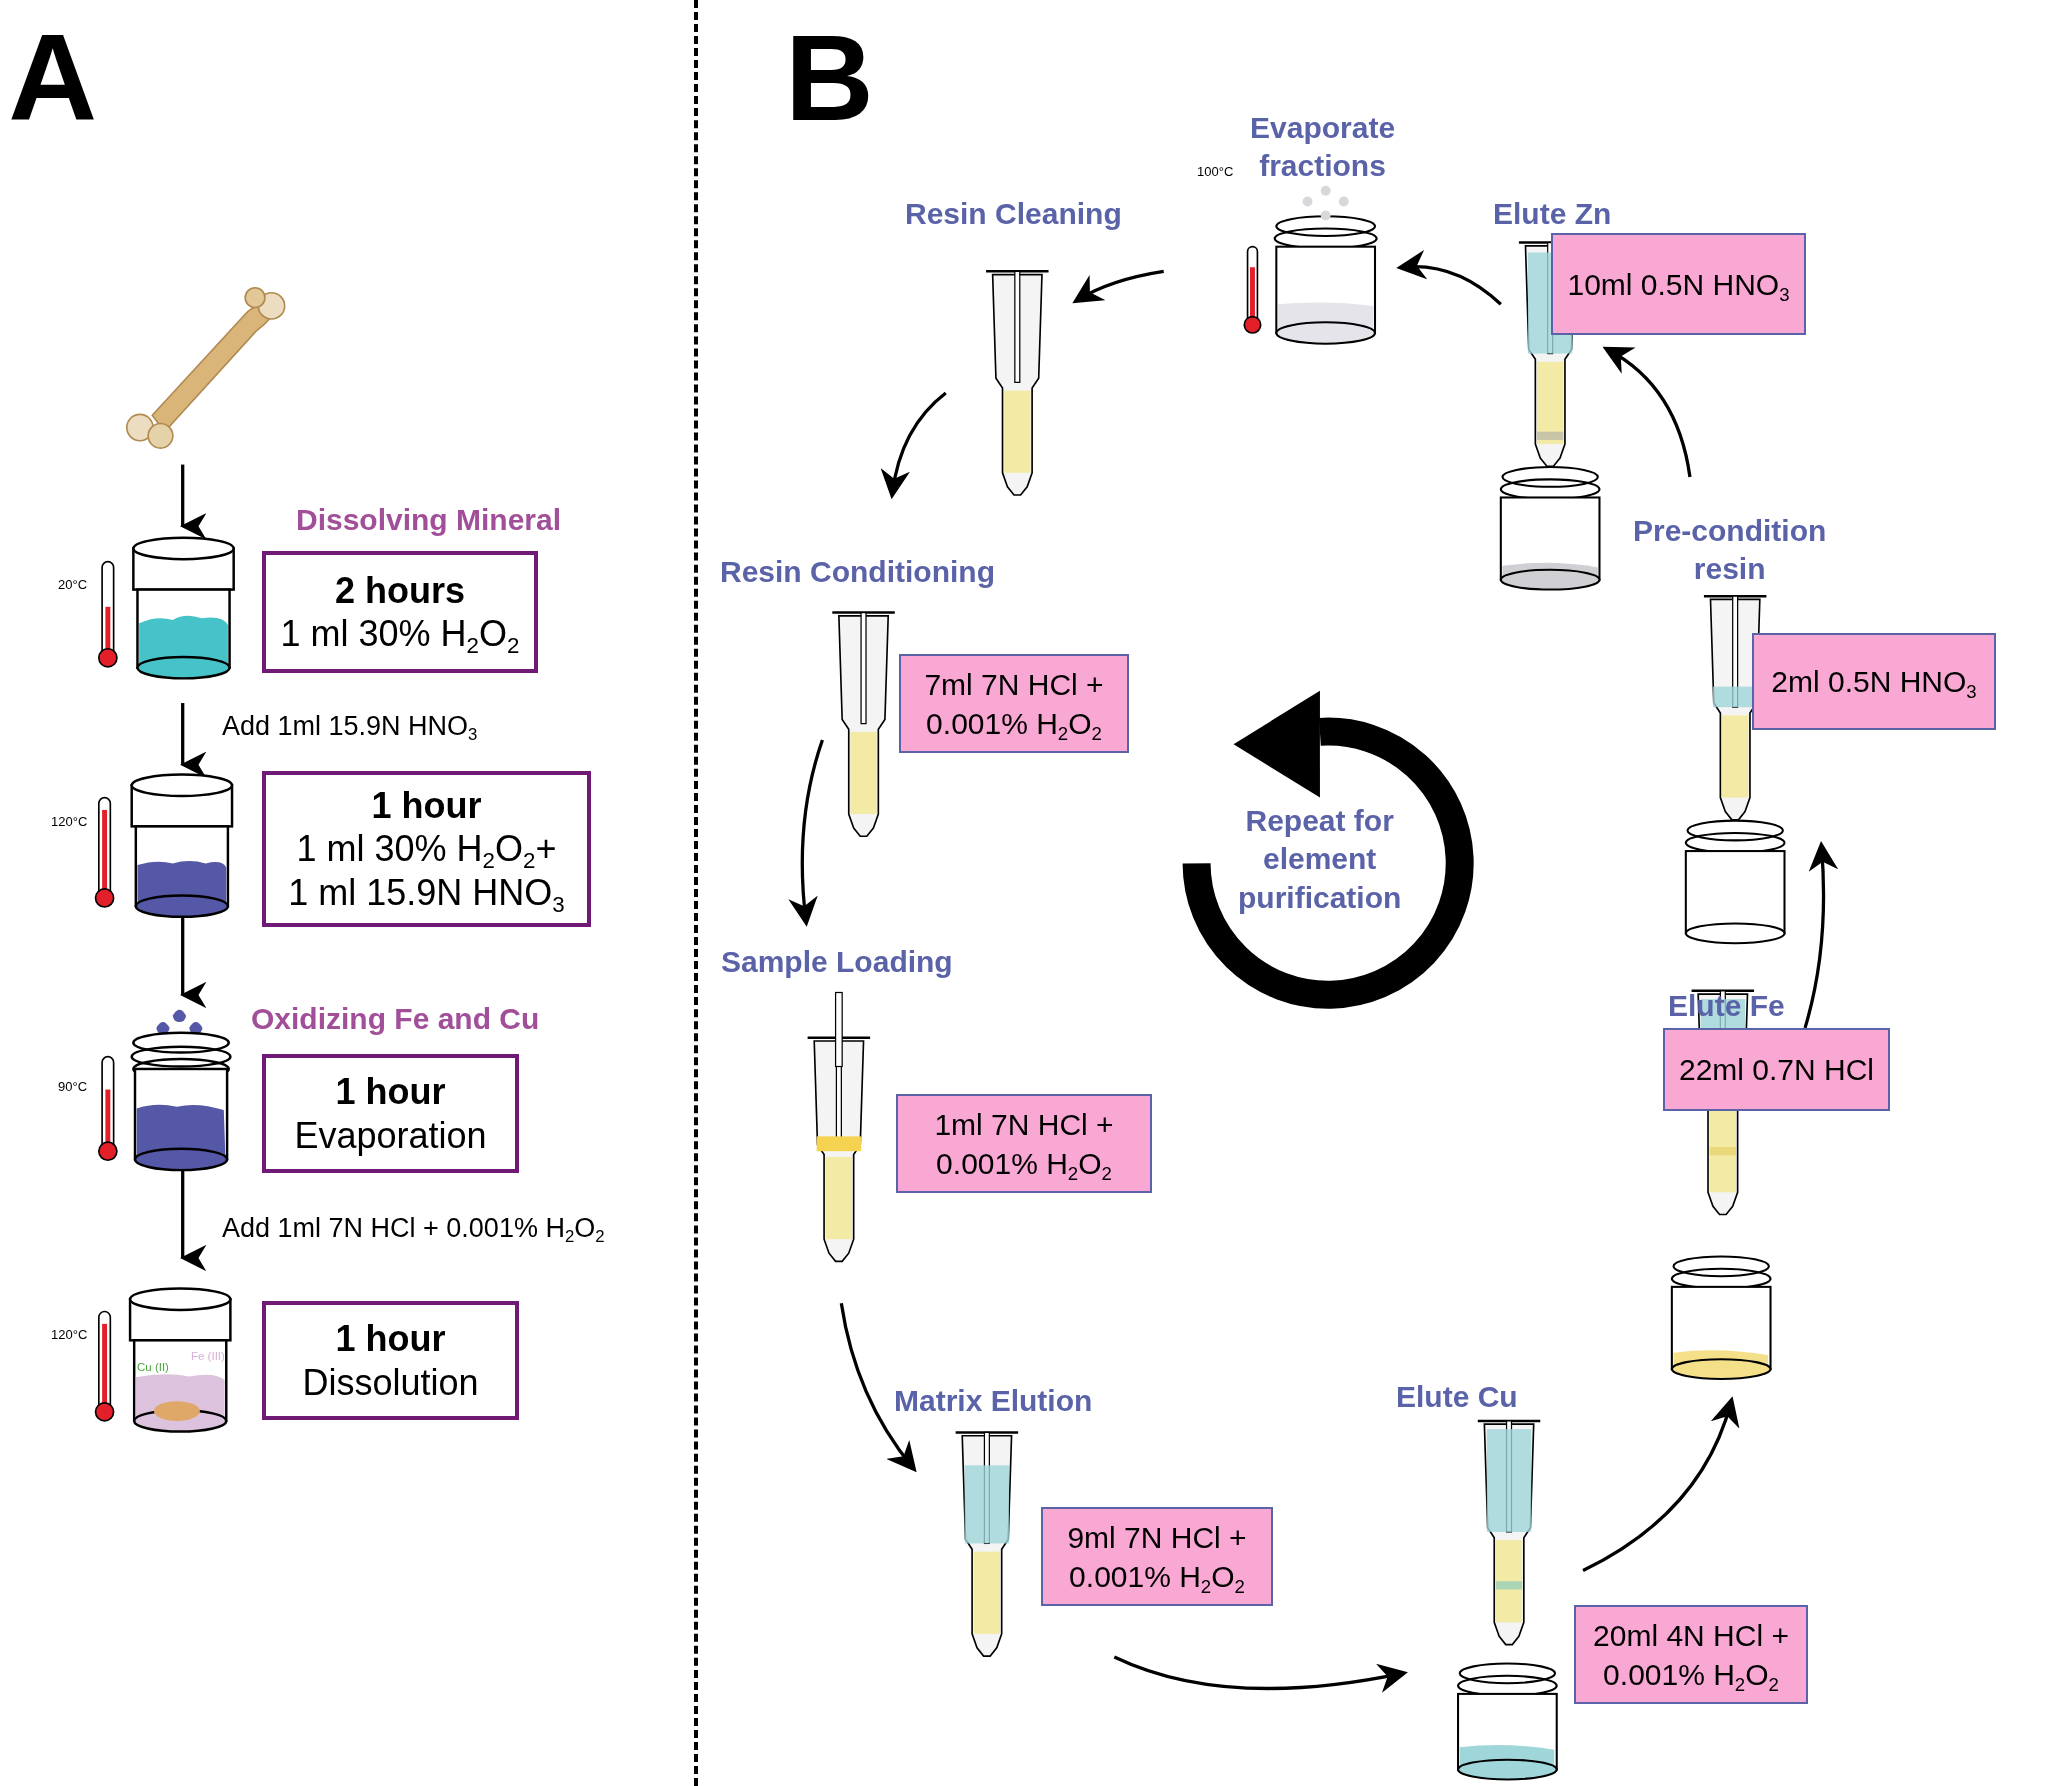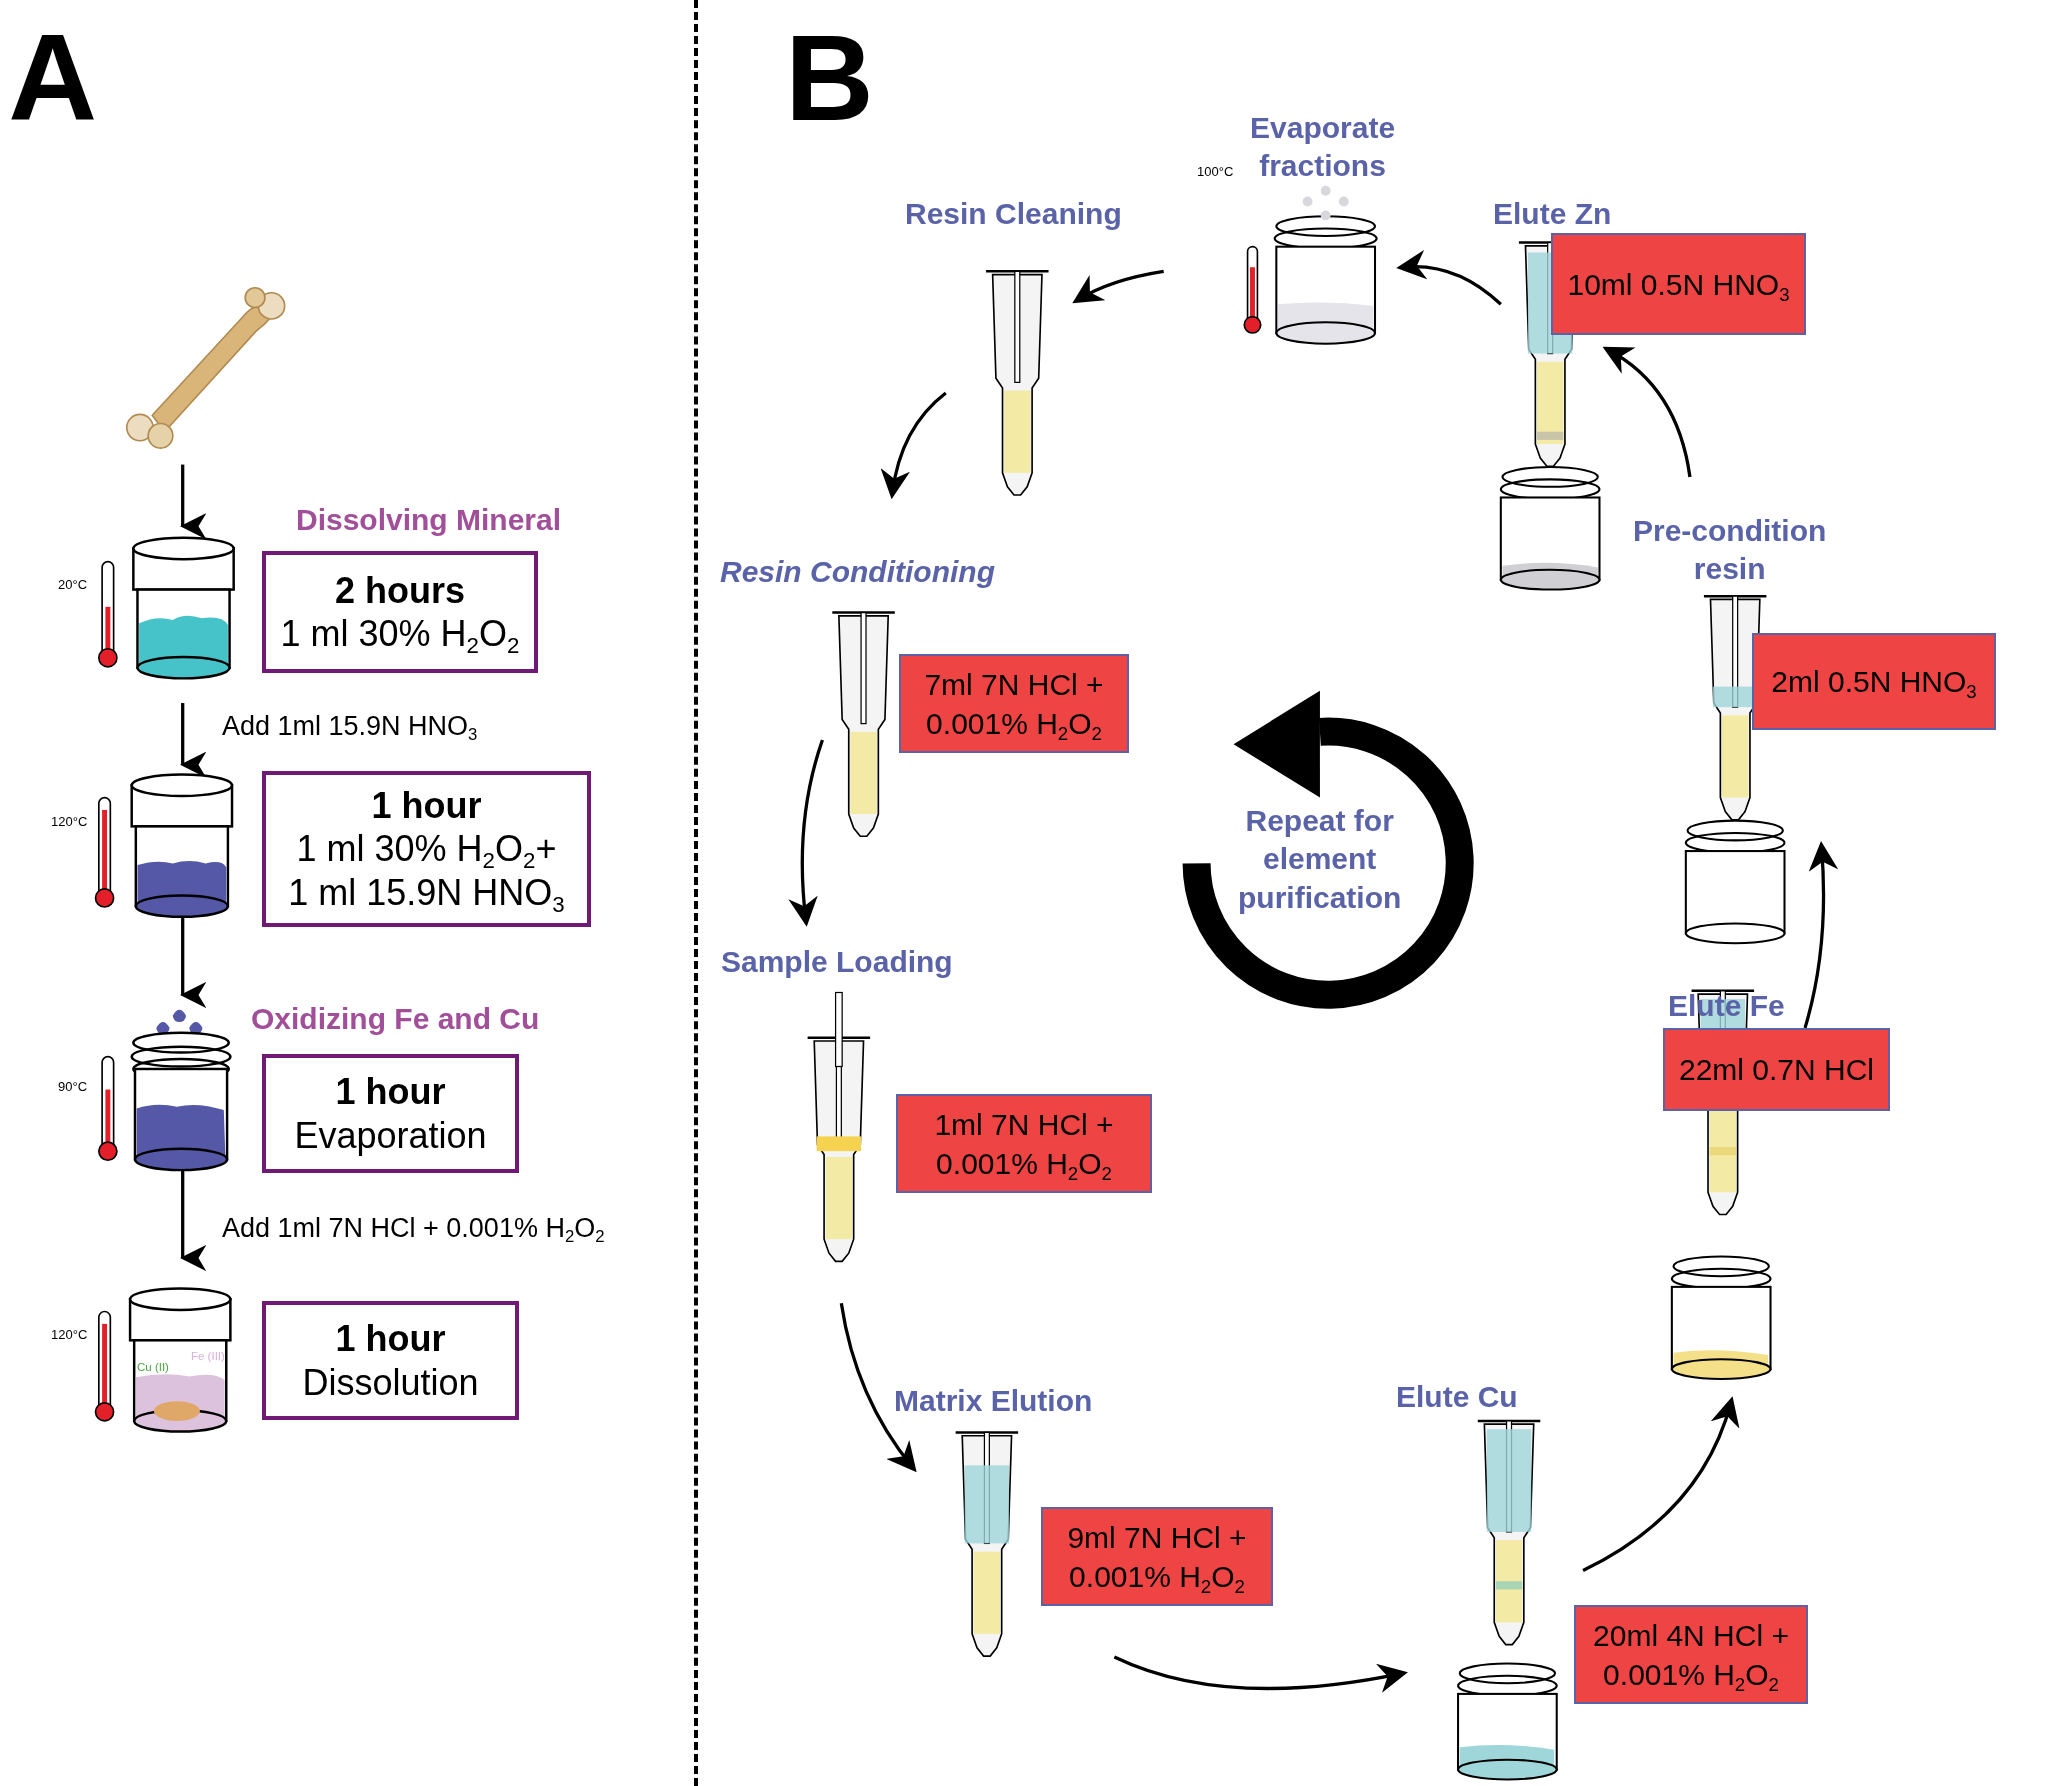--- a/index.html
+++ b/index.html
@@ -8,21 +8,21 @@
   .abs { position: absolute; }
   .panel-letter { font-weight: bold; font-size: 123px; line-height: 1; }
   .divider { position: absolute; left: 694px; top: 0; width: 0; height: 1786px;
              border-left: 4.1px dashed #000; }
   .a-label { color: #a24f9a; font-weight: bold; font-size: 30px; white-space: nowrap; }
   .b-label { color: #5a62a8; font-weight: bold; font-size: 30px; text-align: center; line-height: 1.28; white-space: nowrap; }
   .a-box { position: absolute; border: 4px solid #701a75; background: #fff; text-align: center;
            font-size: 36px; line-height: 1.2; display: flex; flex-direction: column;
            justify-content: center; box-sizing: border-box; }
   .a-box .t { font-weight: bold; }
-  .b-box { position: absolute; border: 2.5px solid #5a62a8; background: #ef4444; text-align: center;
+  .b-box { position: absolute; border: 2.5px solid #5a62a8; background: #f9a8d4; text-align: center;
            font-size: 30px; line-height: 1.3; display: flex; flex-direction: column;
            justify-content: center; box-sizing: border-box; white-space: nowrap; }
   .step-text { font-size: 27px; white-space: nowrap; }
   sub { font-size: 0.62em; vertical-align: -0.3em; line-height: 0; }
   svg.ov { position: absolute; left: 0; top: 0; }
 </style>
 </head>
 <body>
 
 <div class="abs panel-letter" style="left:8.2px;top:16.4px;">A</div>
@@ -254,21 +254,21 @@
     <ellipse cx="1885" cy="705" rx="60" ry="12" fill="#d0d0d4" stroke="#000" stroke-width="2.5"></ellipse>
   </g>
 </svg>
 
 <div class="abs" style="left:1197px;top:164px;font-size:13px;">100°C</div>
 <div class="abs b-label" style="left:1250px;top:109px;">
   <div>Evaporate</div>
     <div>fractions</div>
 </div>
 <div class="abs b-label" style="left:905px;top:195px;">Resin Cleaning</div>
-<div class="abs b-label" style="left:720px;top:553px;font-style:italic;">Resin Conditioning</div>
+<div class="abs b-label" style="left:720px;top:553px;">Resin Conditioning</div>
 <div class="abs b-label" style="left:721px;top:943px;">Sample Loading</div>
 <div class="abs b-label" style="left:894px;top:1382px;">Matrix Elution</div>
 <div class="abs b-label" style="left:1396px;top:1378px;">Elute Cu</div>
 <div class="abs b-label" style="left:1668px;top:987px;">Elute Fe</div>
 <div class="abs b-label" style="left:1633px;top:512px;">
   <div>Pre-condition</div>
     <div>resin</div>
 </div>
 <div class="abs b-label" style="left:1493px;top:195px;">Elute Zn</div>
 <div class="abs b-label" style="left:1238px;top:802px;font-size:30px;">

